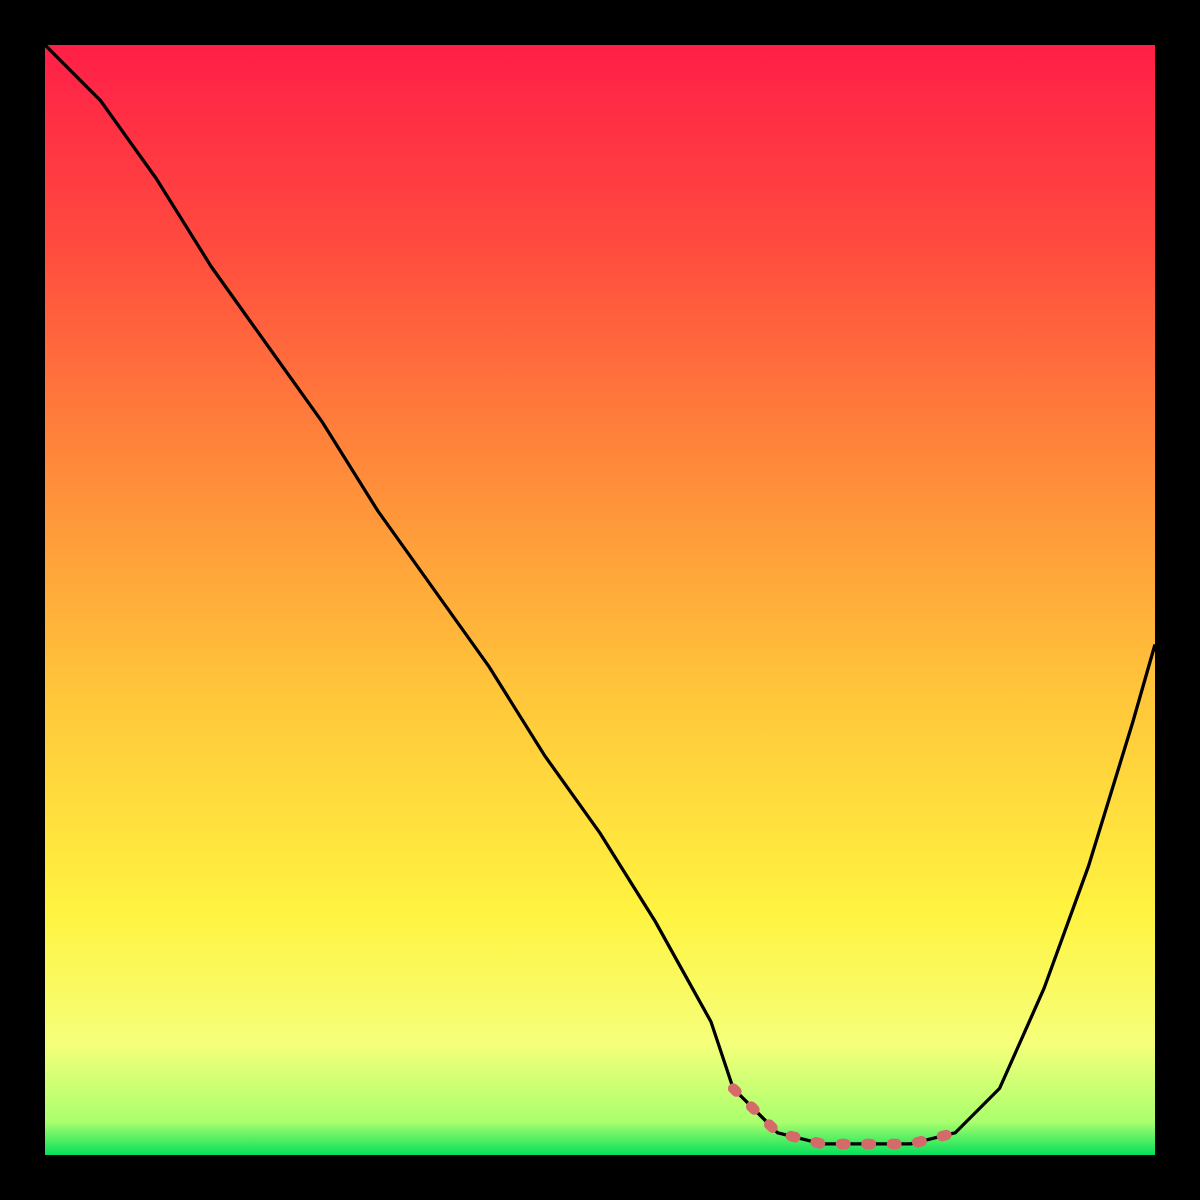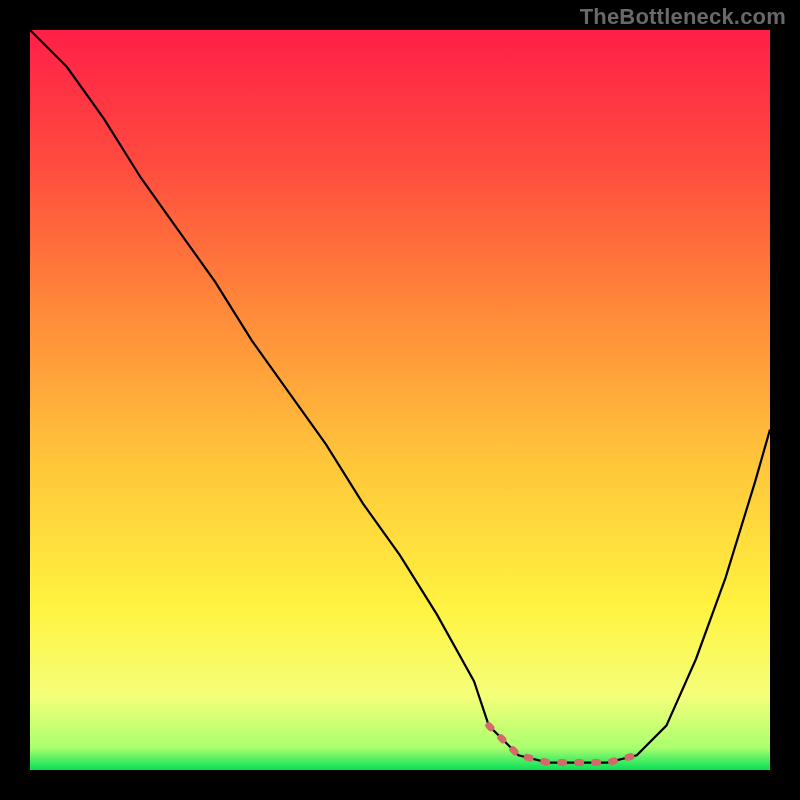--- a/index.html
+++ b/index.html
@@ -26,21 +26,20 @@
     top: 30px;
     width: 740px;
     height: 740px;
   }
   .plot svg { display: block; width: 100%; height: 100%; }
 </style>
 </head>
 <body>
 <div class="frame">
 
-  <div class="watermark">TheBottleneck.com</div>
 
   <div class="plot">
     <svg viewBox="0 0 740 740" preserveAspectRatio="none">
       <defs>
         <linearGradient id="bg" x1="0" y1="0" x2="0" y2="1">
           <stop id="g0" offset="0%" stop-color="#ff1f47"></stop>
           <stop id="g1" offset="18%" stop-color="#ff4b3f"></stop>
           <stop id="g2" offset="38%" stop-color="#ff8a3a"></stop>
           <stop id="g3" offset="58%" stop-color="#ffc53a"></stop>
           <stop id="g4" offset="78%" stop-color="#fff340"></stop>

